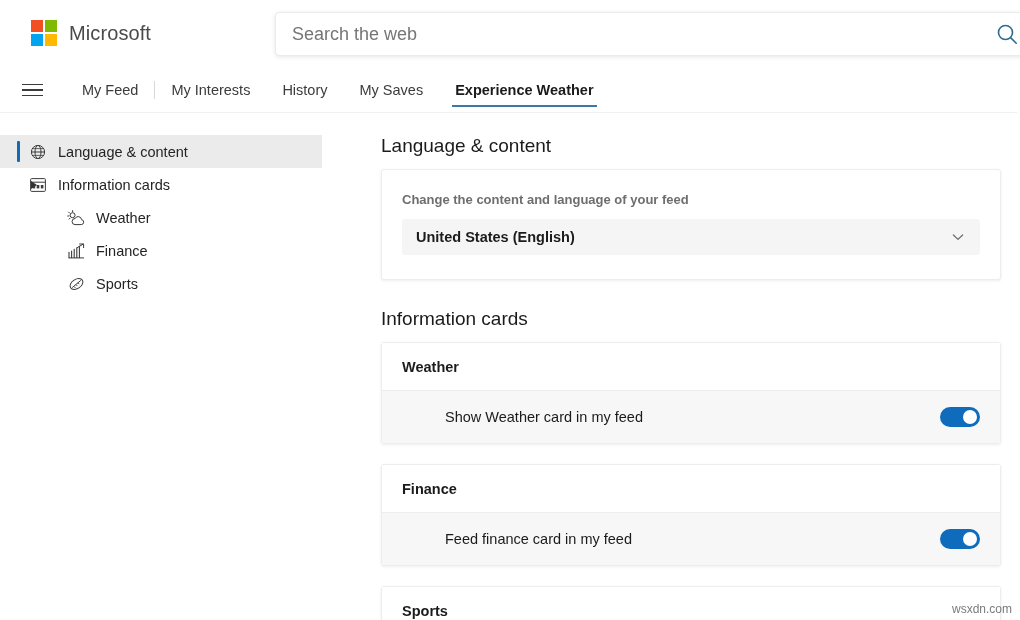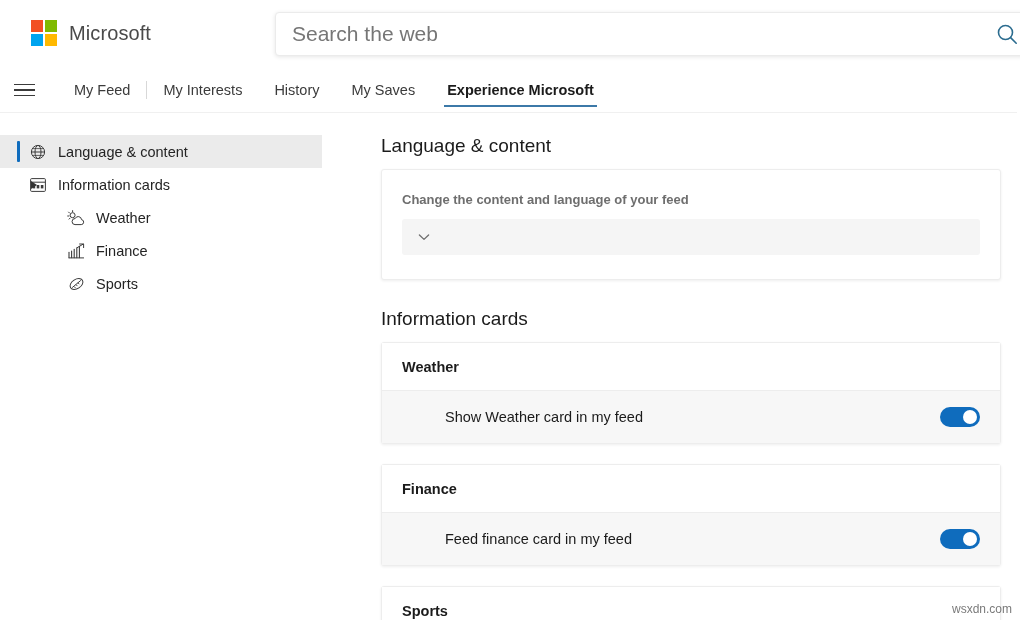--- a/index.html
+++ b/index.html
@@ -45,37 +45,37 @@
     background: #ffffff;
     border: 1px solid #ebebeb;
     border-radius: 4px;
     box-shadow: 0 1px 4px rgba(0,0,0,.10);
     display: flex; align-items: center;
   }
   .search-input {
     flex: 1;
     border: 0; outline: 0; background: transparent;
     font-family: "Liberation Sans", sans-serif;
-    font-size: 21px;
+    font-size: 18px;
     color: #1b1b1b;
     padding: 0 14px 0 16px;
   }
   .search-input::placeholder { color: #767676; }
   .search-btn {
     width: 46px; height: 42px;
     background: transparent; border: 0; cursor: pointer;
     display: flex; align-items: center; justify-content: center;
   }
 
   
   .topnav {
     position: absolute; top: 68px; left: 0;
     width: 1017px; height: 45px;
     border-bottom: 1px solid #f0f0f0;
-    display: flex; align-items: center;
+    display: flex; align-items: center; padding-left: 8px;
   }
   .hamburger {
     margin-left: 14px;
     width: 22px; height: 22px;
     display: flex; flex-direction: column; justify-content: center; gap: 4px;
     cursor: pointer; background: none; border: 0;
   }
   .hamburger span { display: block; height: 1.6px; width: 21px; background: #3b3b3b; }
 
   .navlinks { display: flex; align-items: center; margin-left: 22px; height: 45px; }
@@ -252,21 +252,21 @@
     <span></span>
       <span></span>
       <span></span>
   </button>
   <div class="navlinks">
     <div class="navlink">My Feed</div>
     <div class="navsep"></div>
     <div class="navlink">My Interests</div>
     <div class="navlink">History</div>
     <div class="navlink">My Saves</div>
-    <div class="navlink active">Experience Microsoft</div>
+    <div class="navlink active">Experience Weather</div>
   </div>
 </div>
 
 <div class="sidebar">
 
   <div class="side-item selected side-row-l1b">
     <div class="sel-bar"></div>
     <span class="side-icon">
       <svg width="16" height="16" viewBox="0 0 16 16">
         <circle cx="8" cy="8" r="6.6" fill="none" stroke="#3b3b3b" stroke-width="1"></circle>
@@ -338,20 +338,21 @@
 
 </div>
 
 <div class="main">
 
   <div class="section-title">Language &amp; content</div>
 
   <div class="panel panel-pad">
     <div class="field-label">Change the content and language of your feed</div>
     <div class="dropdown">
+      <span class="dd-value">United States (English)</span>
       <svg width="16" height="16" viewBox="0 0 16 16">
         <path d="M3.4 6 L8 10.4 L12.6 6" fill="none" stroke="#6e6e6e" stroke-width="1.3" stroke-linecap="round" stroke-linejoin="round"></path>
       </svg>
     </div>
   </div>
 
   <div class="spacer-28"></div>
 
   <div class="section-title">Information cards</div>
 

